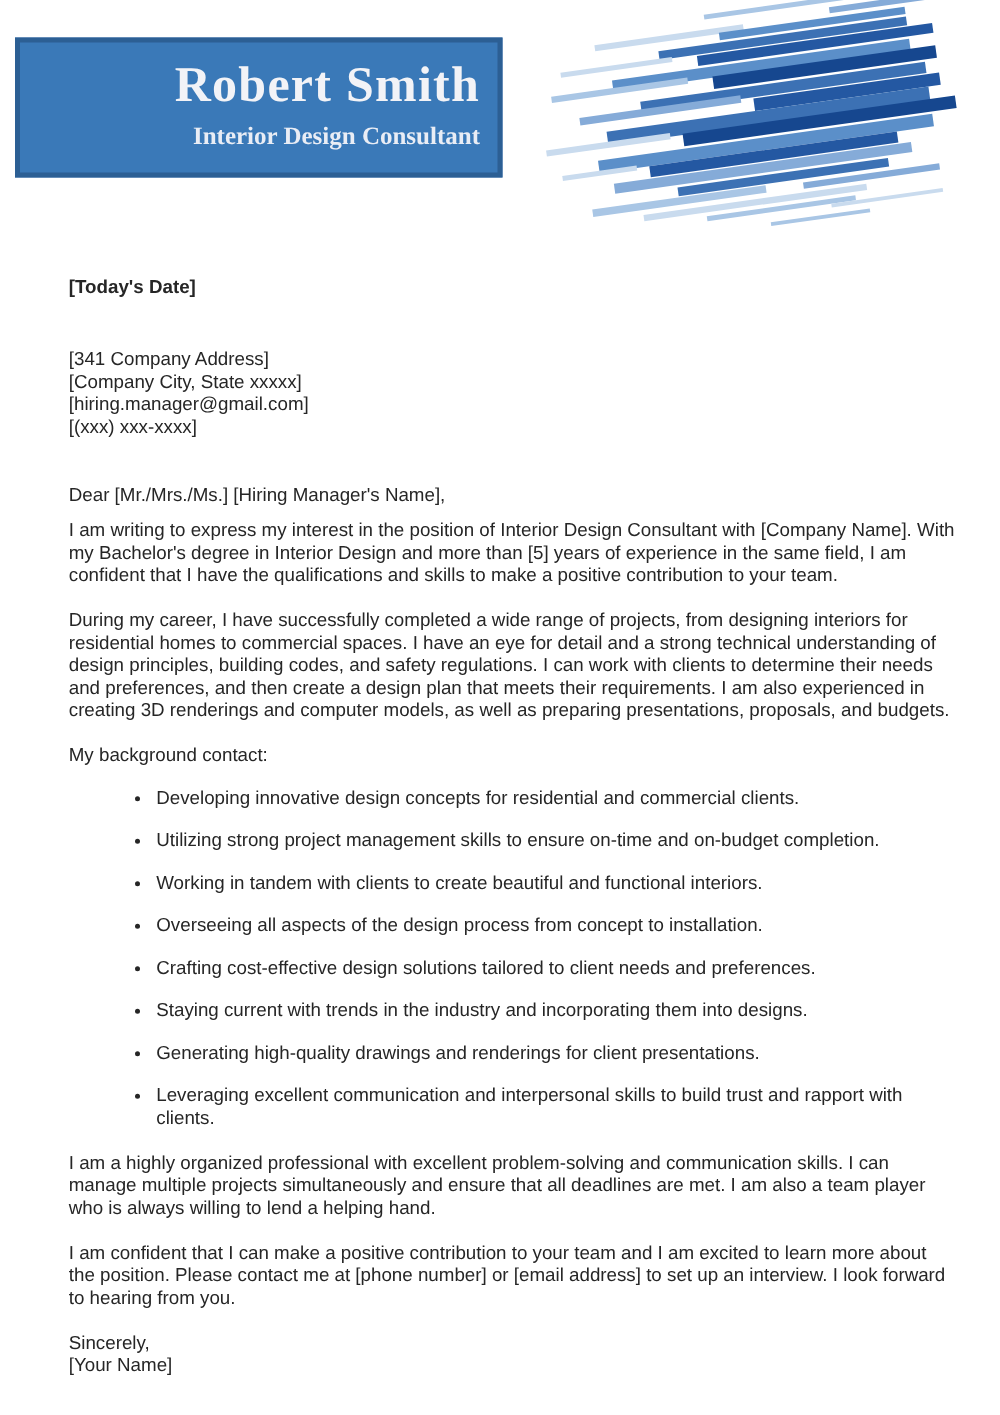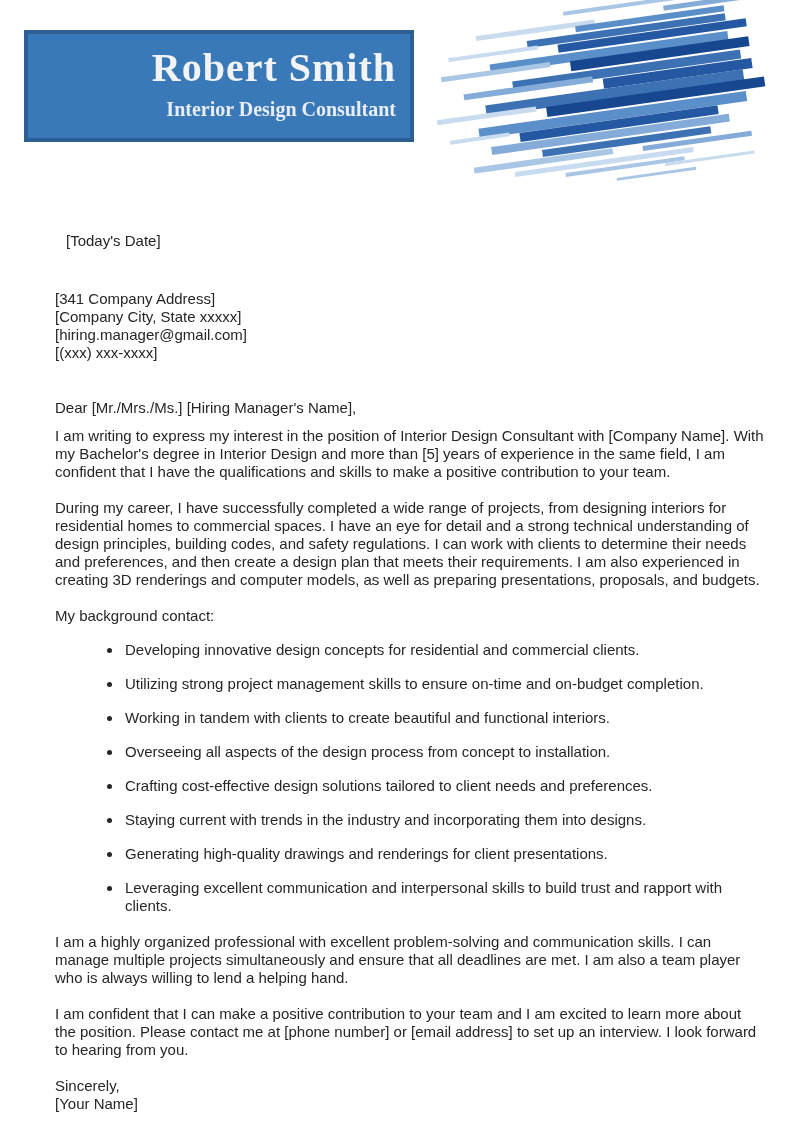--- a/index.html
+++ b/index.html
@@ -8,21 +8,21 @@
     position:relative;
     width:800px; height:1132px;
     margin:0 auto;
     background:#ffffff;
     font-family:"Liberation Sans", sans-serif;
     color:#262626;
     overflow:hidden;
   }
   
   .header-box {
-    position:absolute; left:24px; top:30px;
+    position:absolute; left:12px; top:30px;
     width:390px; height:112px;
     background:#3a79b8;
     border:4px solid #2c5f94;
     text-align:right;
     padding:12px 14px 0 10px;
   }
   .header-name {
     font-family:"Liberation Serif", serif;
     font-weight:bold;
     font-size:40px; line-height:44px;
@@ -40,21 +40,21 @@
     position:absolute; left:425px; top:0px;
     width:370px; height:190px;
   }
   
   .letter {
     position:absolute; left:55px; top:221px;
     width:710px;
     font-size:15px; line-height:18px;
   }
   .letter p { margin:18px 0 0 0; }
-  .letter .date-line { margin:11px; }
+  .letter .date-line { margin:0;font-weight:bold; }
   .letter .address-block { margin-top:40px; }
   .letter .salutation { margin-top:37px; }
   .letter .para-first { margin-top:10px; }
   .letter .background-list {
     margin:16px 0 0 52px;
     padding:0;
   }
   .letter .background-list li {
     margin:16px; padding-left:2px;
     line-height:18px;

